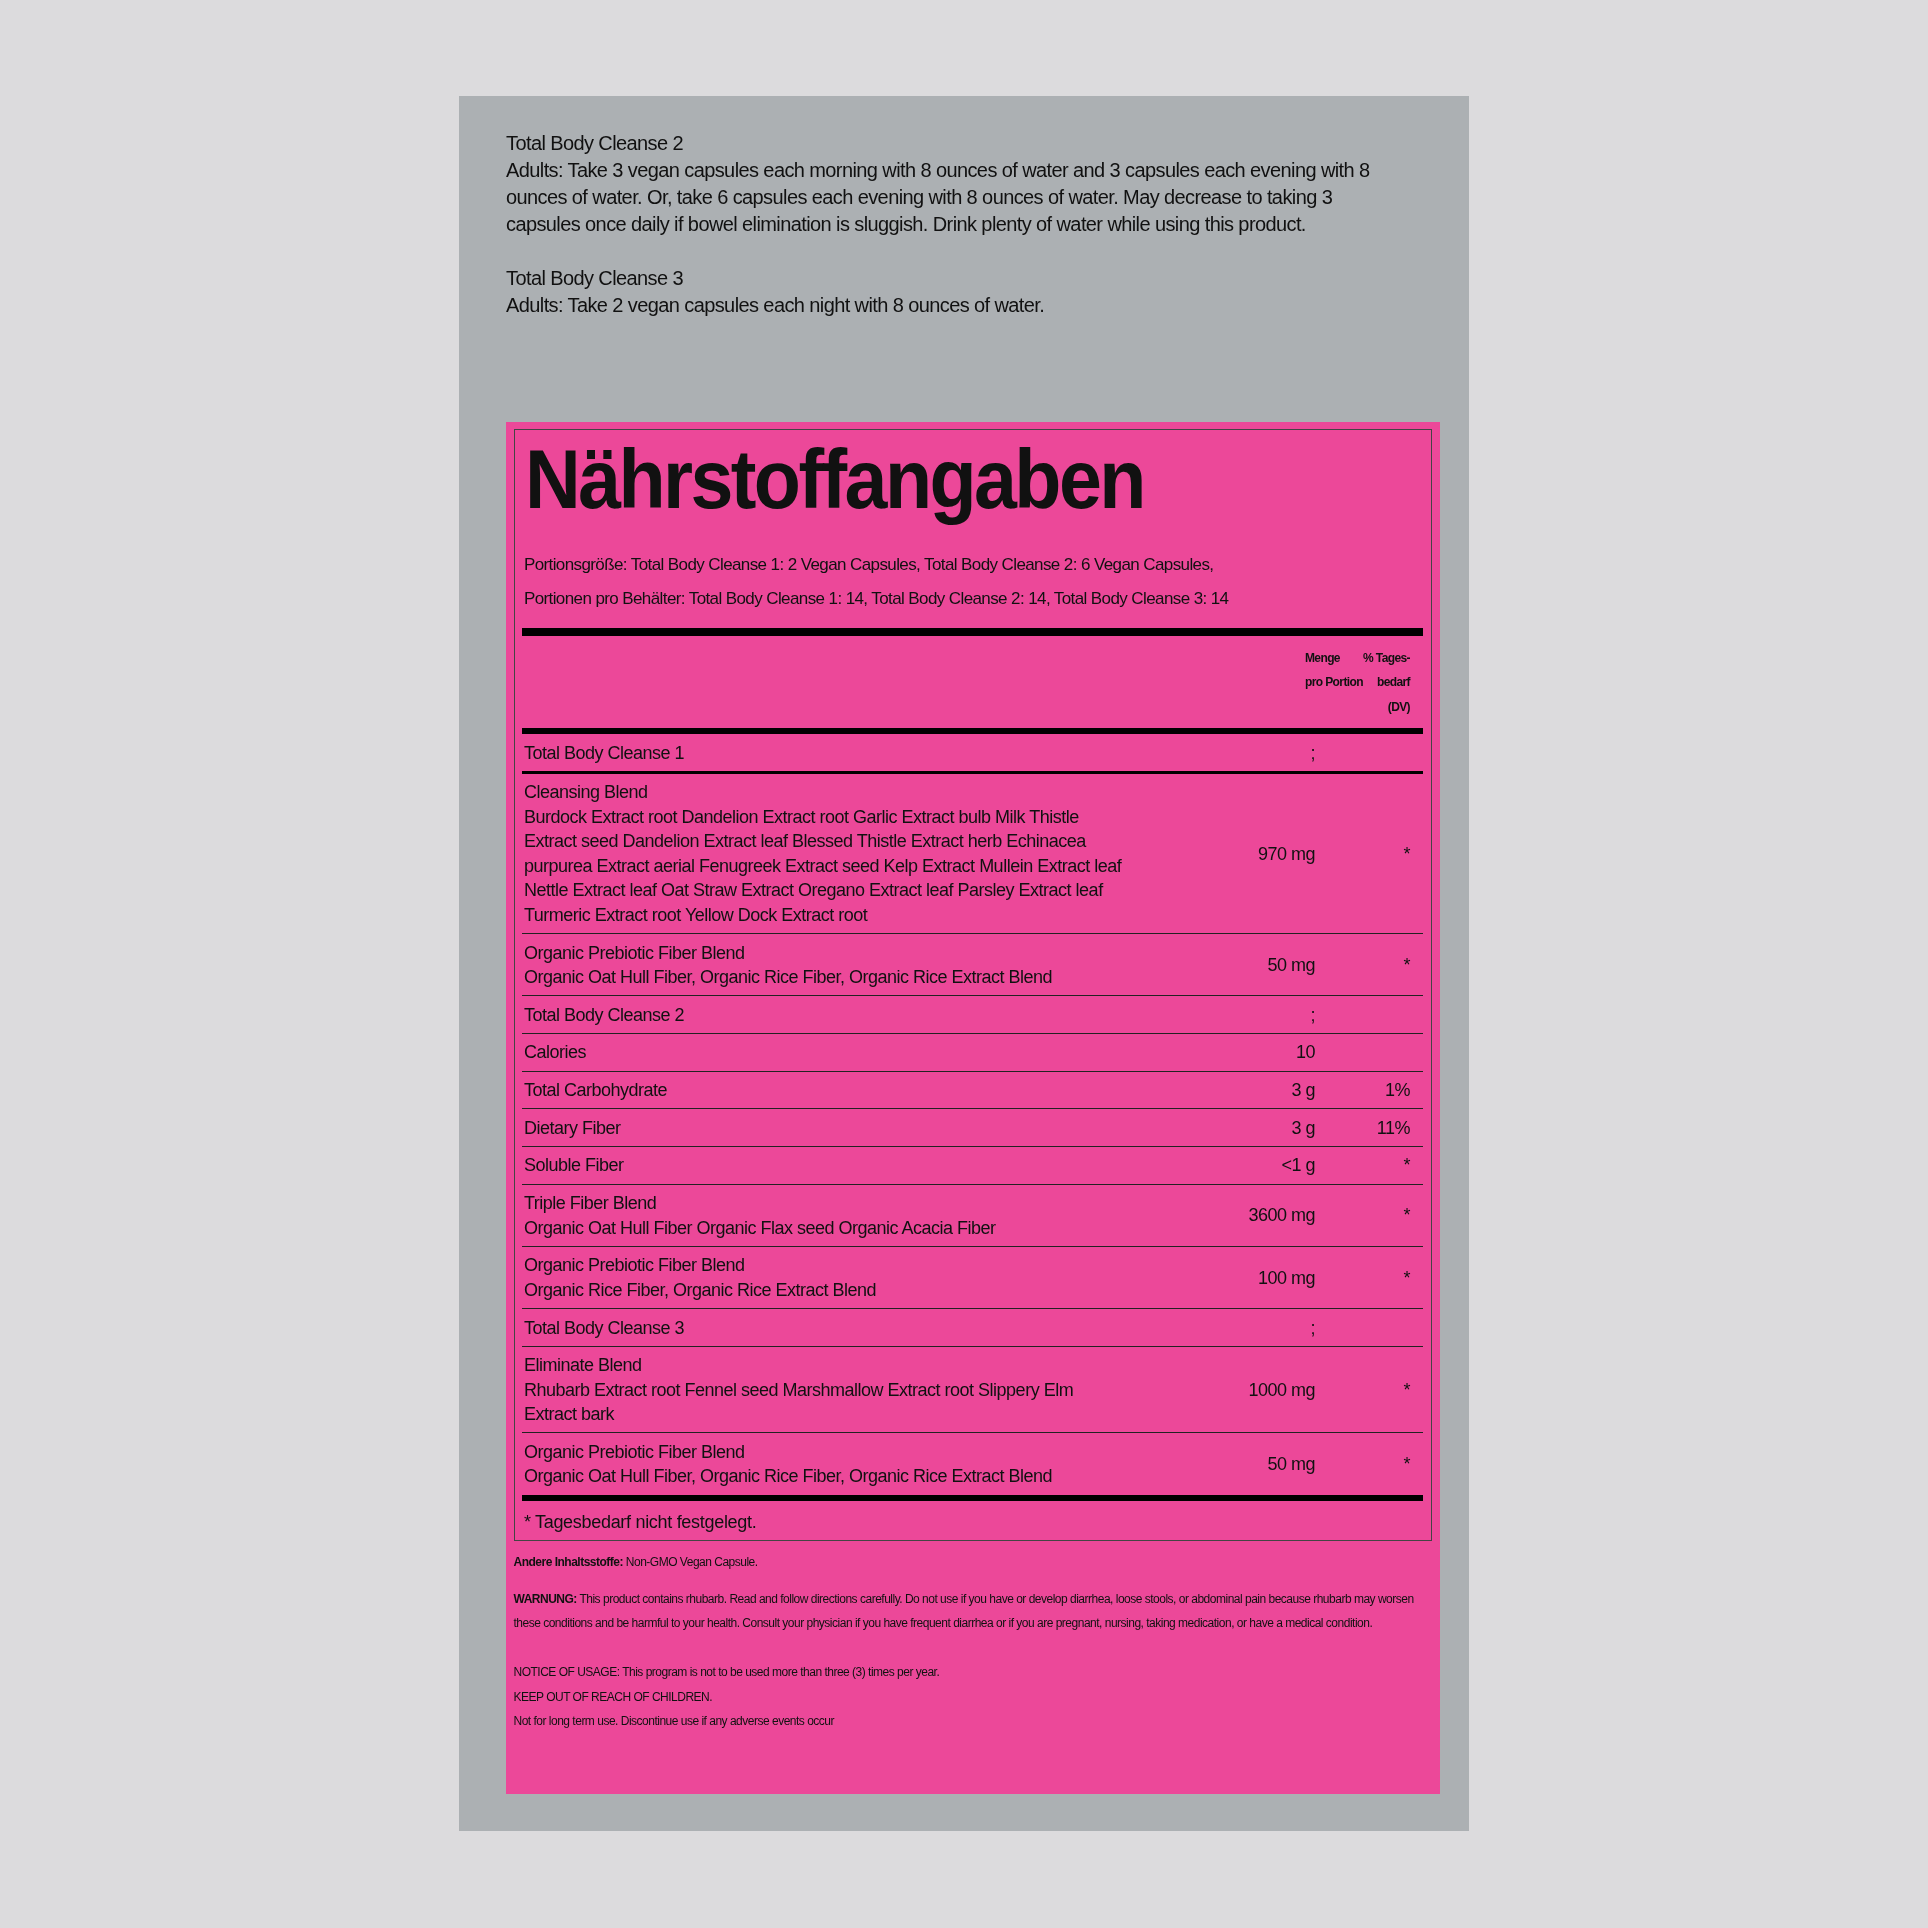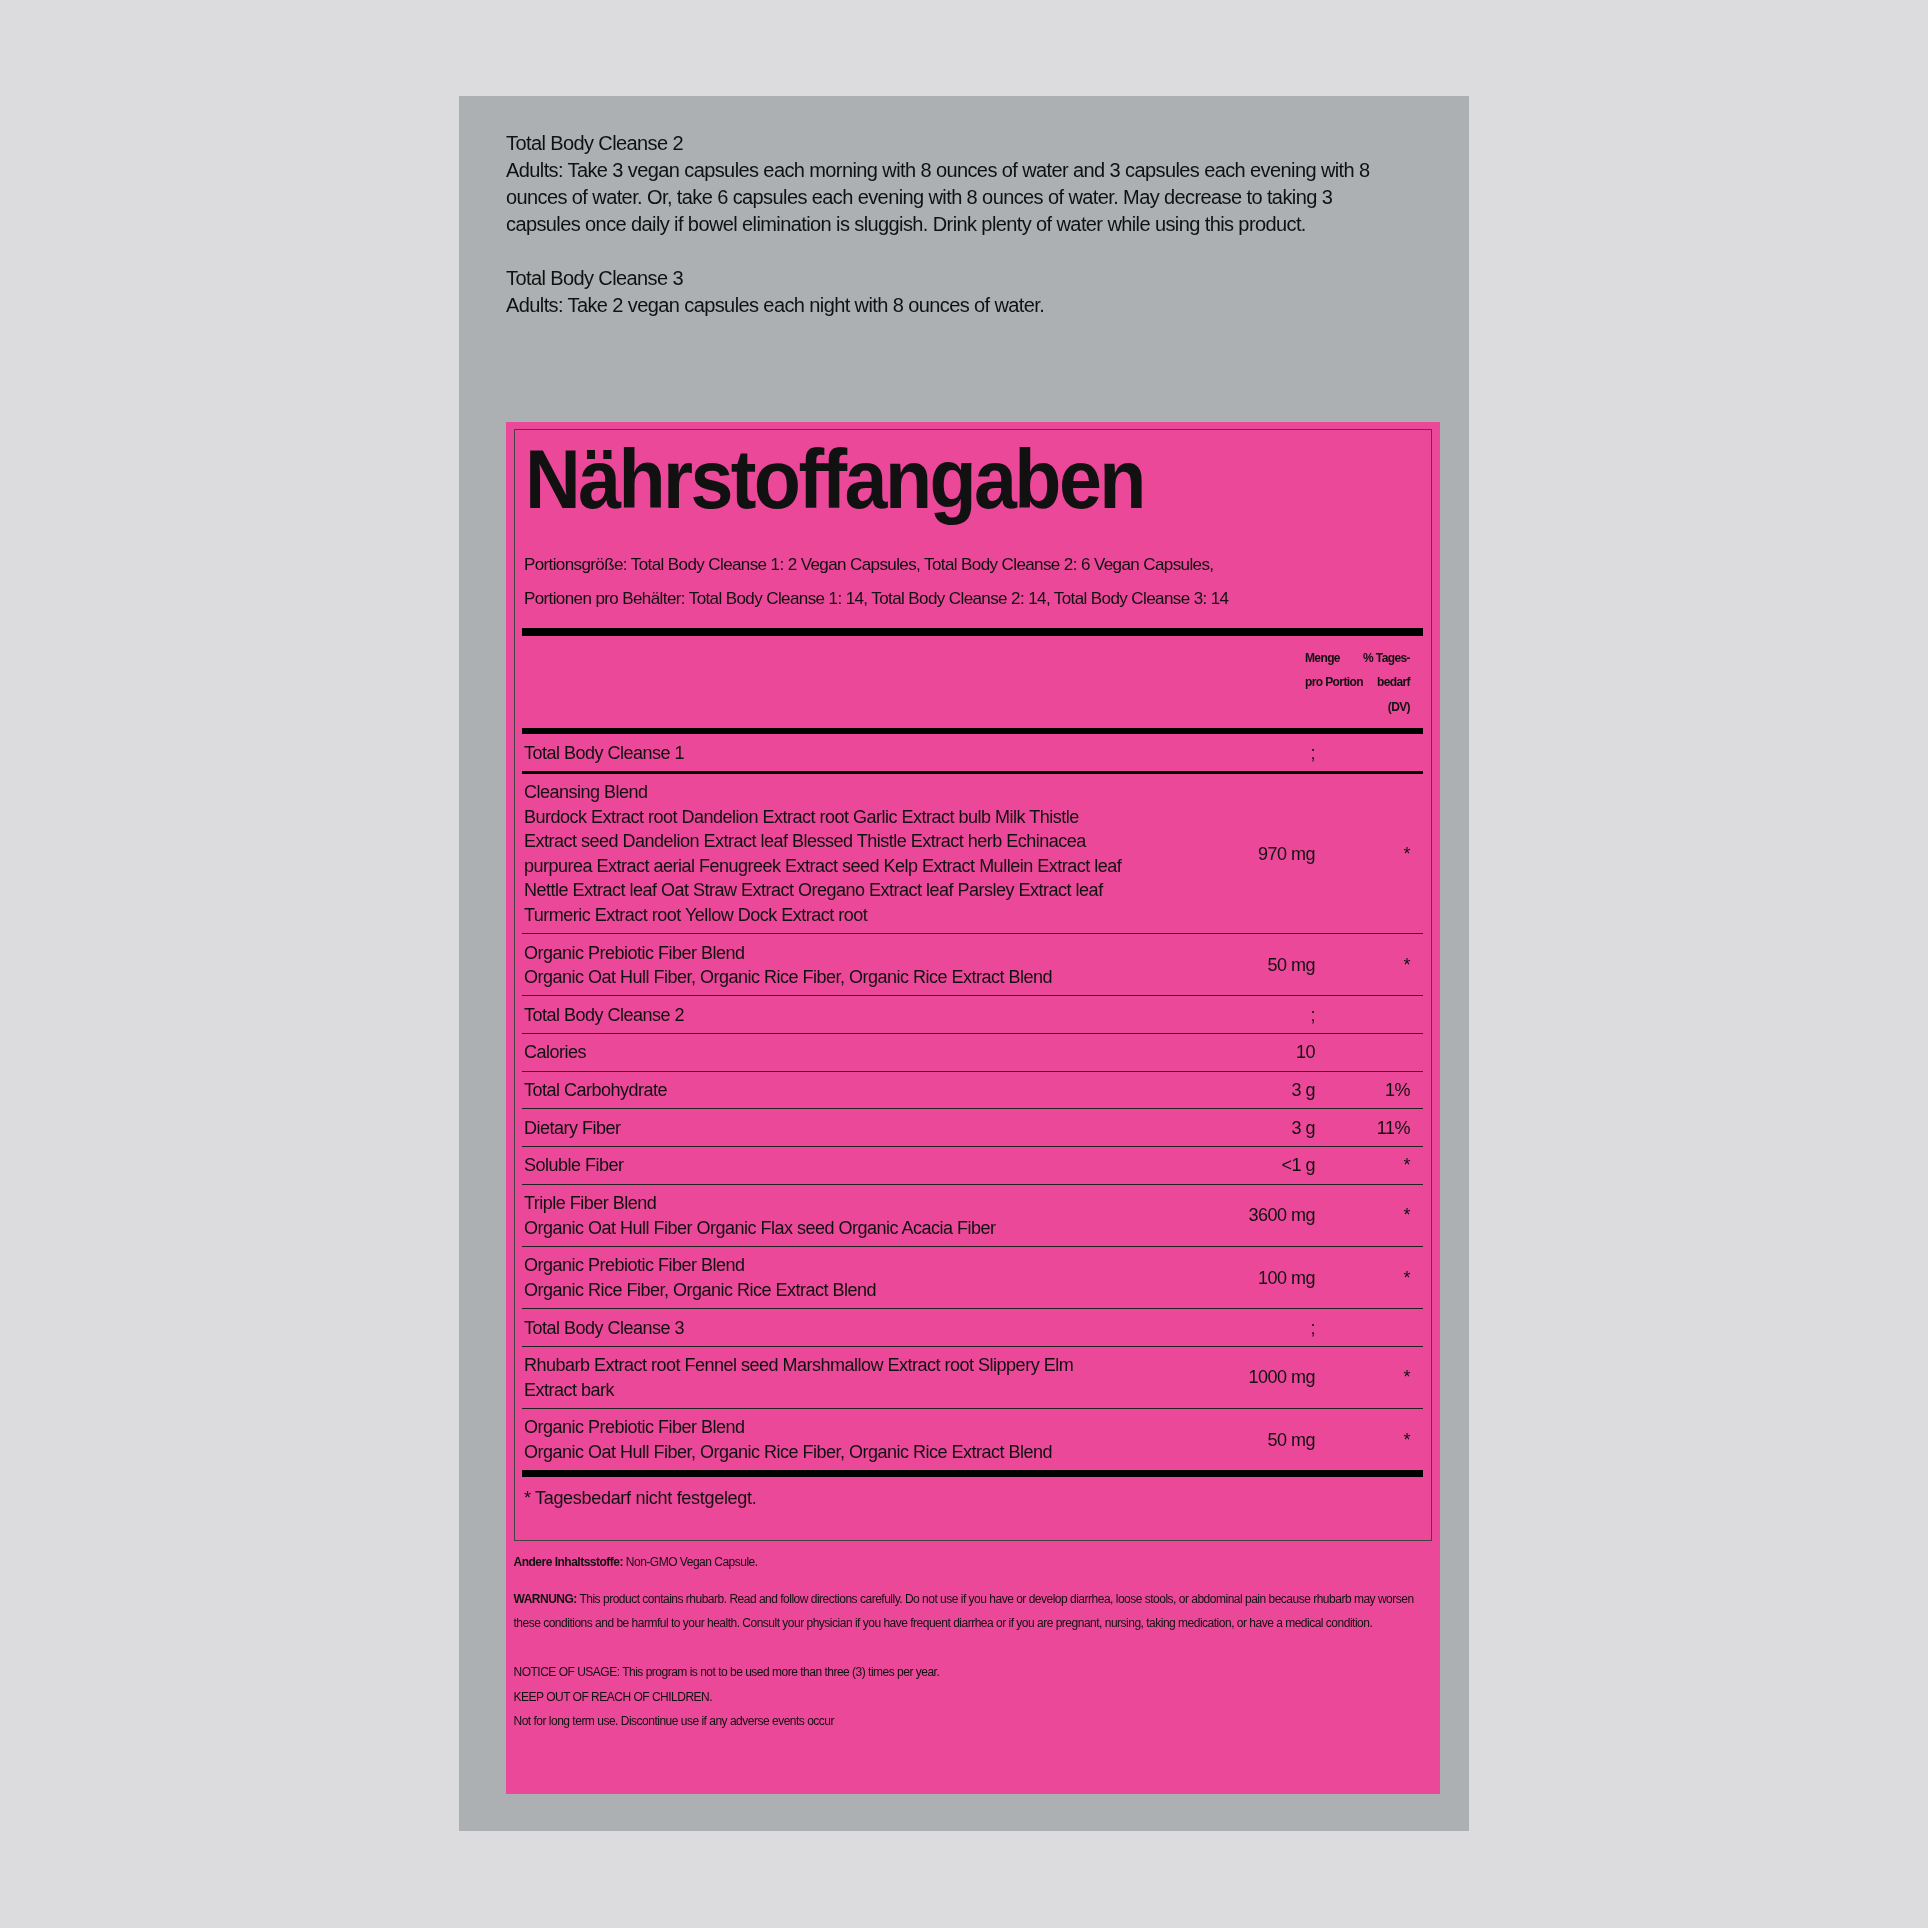--- a/index.html
+++ b/index.html
@@ -157,20 +157,21 @@
         </div>
         <div class="row">
           <div class="name">
             <div>Total Body Cleanse 3</div>
           </div>
           <div class="amt">;</div>
           <div class="dv"></div>
         </div>
         <div class="row">
           <div class="name">
+            <div>Eliminate Blend</div>
             <div style="max-width: 603px;">Rhubarb Extract root Fennel seed Marshmallow Extract root Slippery Elm Extract bark</div>
           </div>
           <div class="amt">1000 mg</div>
           <div class="dv">*</div>
         </div>
         <div class="row">
           <div class="name">
             <div>Organic Prebiotic Fiber Blend</div>
             <div style="max-width: 603px;">Organic Oat Hull Fiber, Organic Rice Fiber, Organic Rice Extract Blend</div>
           </div>

